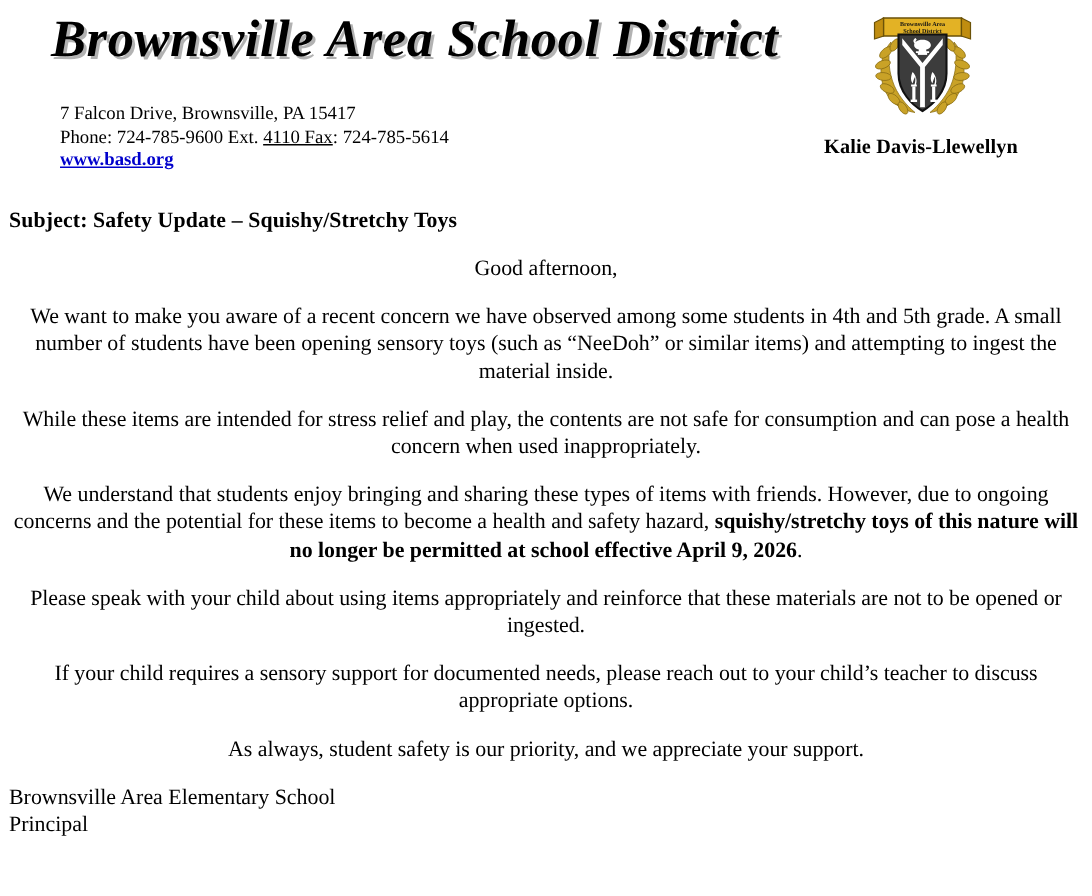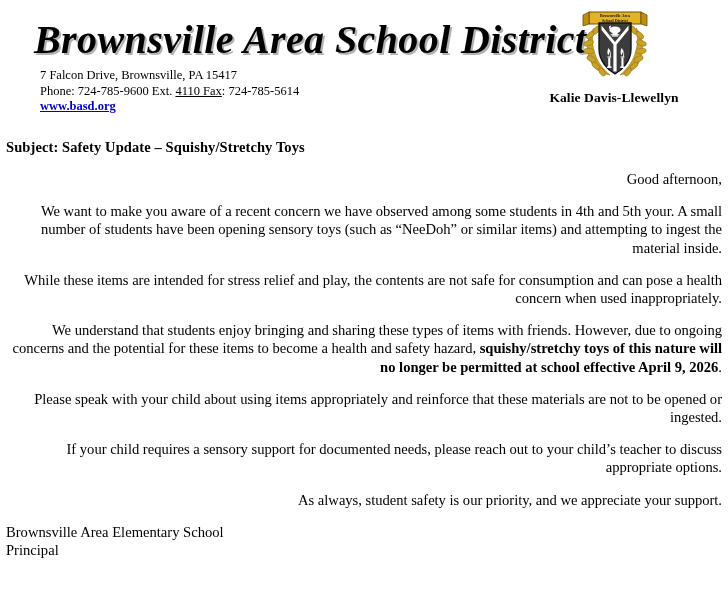--- a/index.html
+++ b/index.html
@@ -19,23 +19,23 @@
 
   
   .letterhead {
     position: relative;
     height: 132px;
   }
 
   .district-title {
     position: absolute;
     left: 34px;
-    top: 16px;
+    top: 6px;
     font-family: "Liberation Serif", "DejaVu Serif", serif;
-    font-size: 40px;
+    font-size: 35px;
     font-weight: bold;
     font-style: italic;
     letter-spacing: 0.4px;
     white-space: nowrap;
     color: #000000;
     text-shadow: 2px 2px 0 rgba(0,0,0,0.30);
   }
 
   .address-block {
     position: absolute;
@@ -103,21 +103,21 @@
     font-weight: bold;
     line-height: 18px;
     margin: 0 0 14px 0;
     letter-spacing: 0.1px;
   }
 
   .para {
     font-size: 14.6px;
     line-height: 18.2px;
     margin: 0 0 14px 0;
-    text-align: right;
+    text-align: center;
     letter-spacing: -0.02px;
   }
   .para:last-child { margin-bottom: 0; }
 
   .para b, .para strong { font-weight: bold; }
 
   .signoff {
     font-size: 14.6px;
     line-height: 18.2px;
     margin: 0;
@@ -208,21 +208,21 @@
     <span class="principal-name">Kalie Davis-Llewellyn</span>
   </div>
 </div>
 
 <div class="letter-body">
 
   <p class="subject-line">Subject: Safety Update – Squishy/Stretchy Toys</p>
 
   <p class="para">Good afternoon,</p>
 
-  <p class="para">We want to make you aware of a recent concern we have observed among some students in 4th and 5th your. A small number of students have been opening sensory toys (such as “NeeDoh” or similar items) and attempting to ingest the material inside.</p>
+  <p class="para">We want to make you aware of a recent concern we have observed among some students in 4th and 5th grade. A small number of students have been opening sensory toys (such as “NeeDoh” or similar items) and attempting to ingest the material inside.</p>
 
   <p class="para">While these items are intended for stress relief and play, the contents are not safe for consumption and can pose a health concern when used inappropriately.</p>
 
   <p class="para"><span>We understand that students enjoy bringing and sharing these types of items with friends. However, due to ongoing concerns and the potential for these items to become a health and safety hazard, </span><b>squishy/stretchy toys of this nature will no longer be permitted at school effective April 9, 2026</b><span>.</span></p>
 
   <p class="para">Please speak with your child about using items appropriately and reinforce that these materials are not to be opened or ingested.</p>
 
   <p class="para">If your child requires a sensory support for documented needs, please reach out to your child’s teacher to discuss appropriate options.</p>
 
   <p class="para">As always, student safety is our priority, and we appreciate your support.</p>

